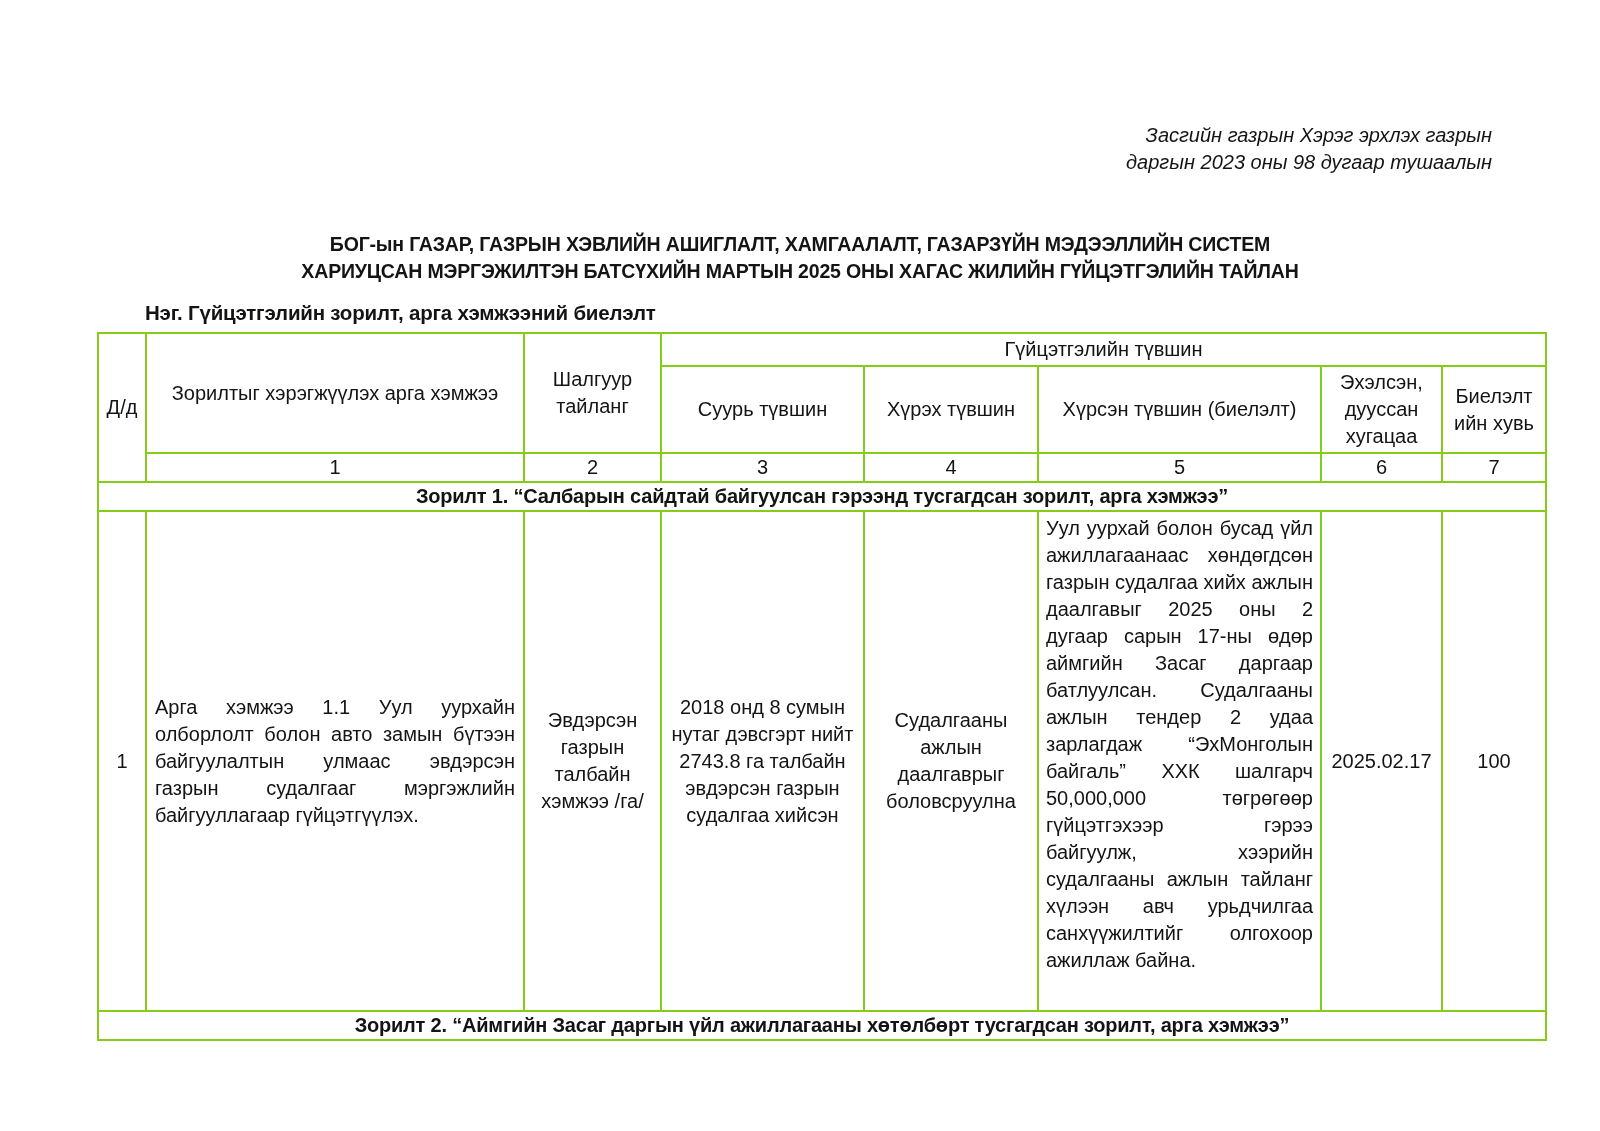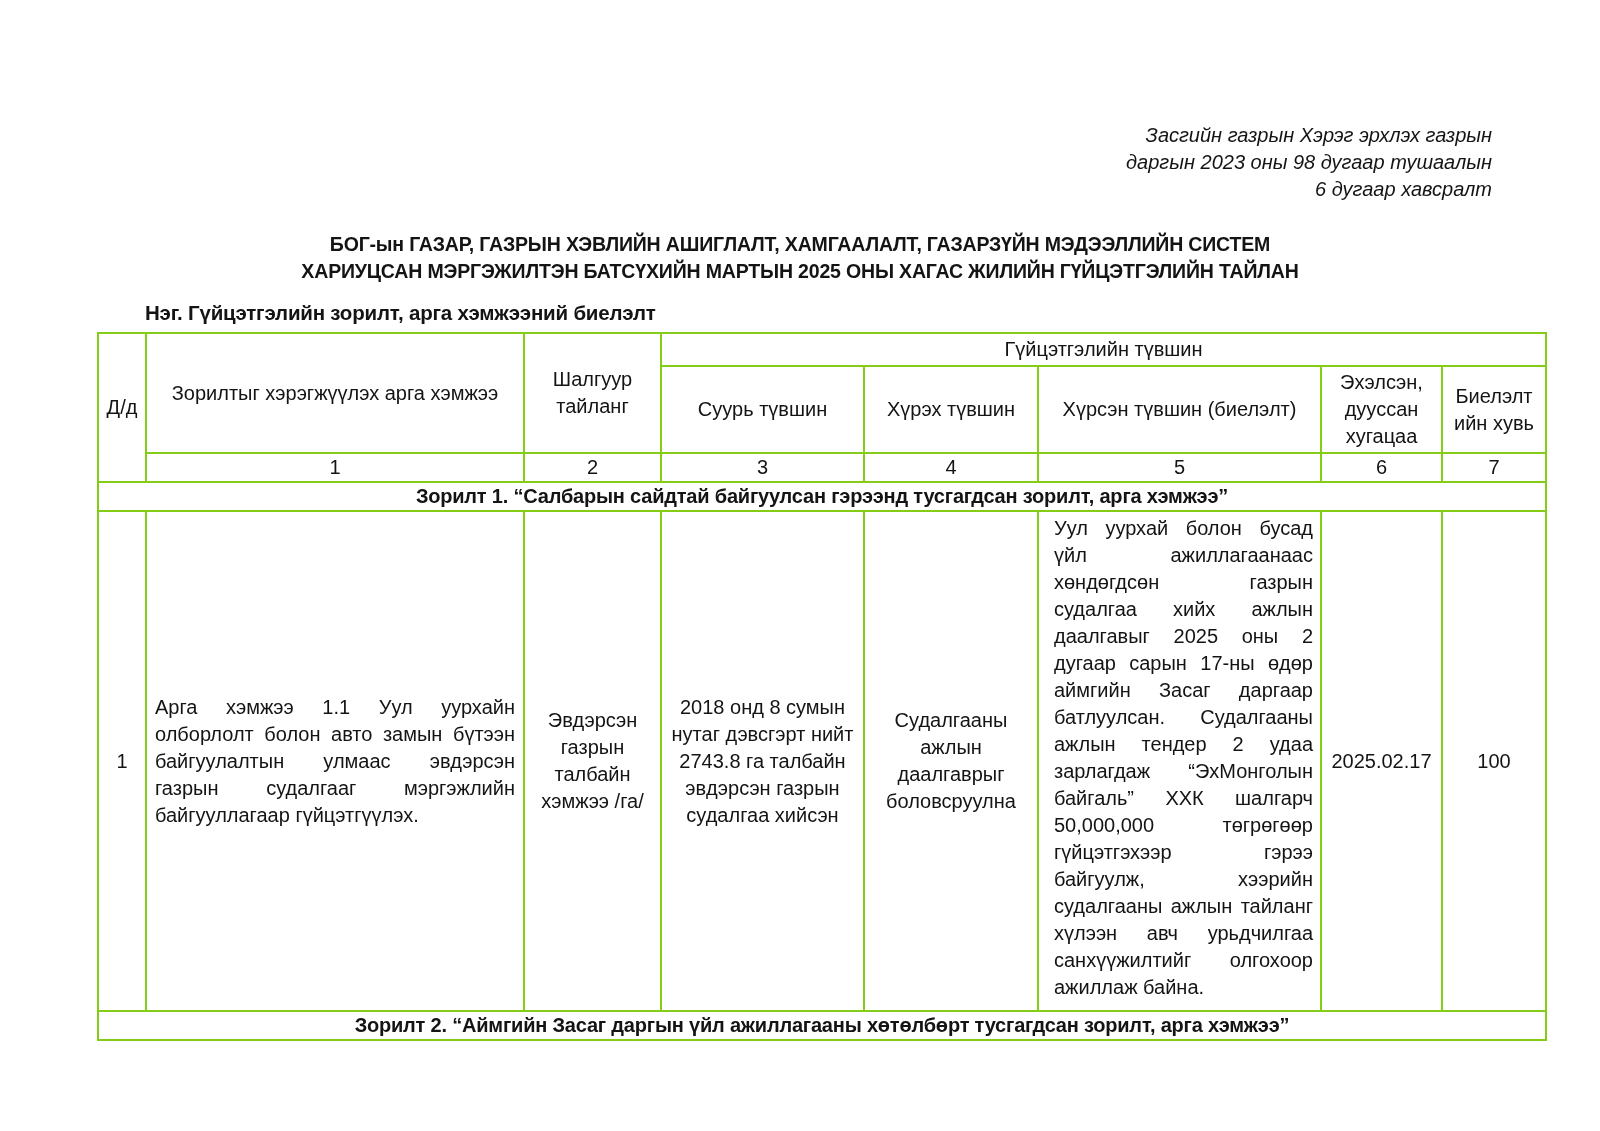--- a/index.html
+++ b/index.html
@@ -49,33 +49,32 @@
   tr.data-row{height:500px;}
   tr.num-row td{padding:0 4px;}
   tr.goal-row td{
     font-weight:bold;letter-spacing:-0.2px;padding:0 4px;text-align:center;
   }
   td.cell-measure{
     text-align:justify;text-align-last:left;padding:0 8px;
   }
   td.cell-result{
     text-align:justify;text-align-last:left;
-    vertical-align:top;padding:3px 7px 0 15px;
+    vertical-align:top;padding:3px 7px 0 7px;
   }
   td.cell-period{word-break:break-all;}
 </style>
 </head>
 <body>
 
 <div class="page">
 
   <div class="header-note">
     <div>Засгийн газрын Хэрэг эрхлэх газрын</div>
     <div>даргын 2023 оны 98 дугаар тушаалын</div>
-    <div>6 дугаар хавсралт</div>
   </div>
 
   <div class="doc-title">
     <div>БОГ-ын ГАЗАР, ГАЗРЫН ХЭВЛИЙН АШИГЛАЛТ, ХАМГААЛАЛТ, ГАЗАРЗҮЙН МЭДЭЭЛЛИЙН СИСТЕМ</div>
     <div>ХАРИУЦСАН МЭРГЭЖИЛТЭН БАТСҮХИЙН МАРТЫН 2025 ОНЫ ХАГАС ЖИЛИЙН ГҮЙЦЭТГЭЛИЙН ТАЙЛАН</div>
   </div>
 
   <div class="section-heading">Нэг. Гүйцэтгэлийн зорилт, арга хэмжээний биелэлт</div>
 
   <table class="report-table">

